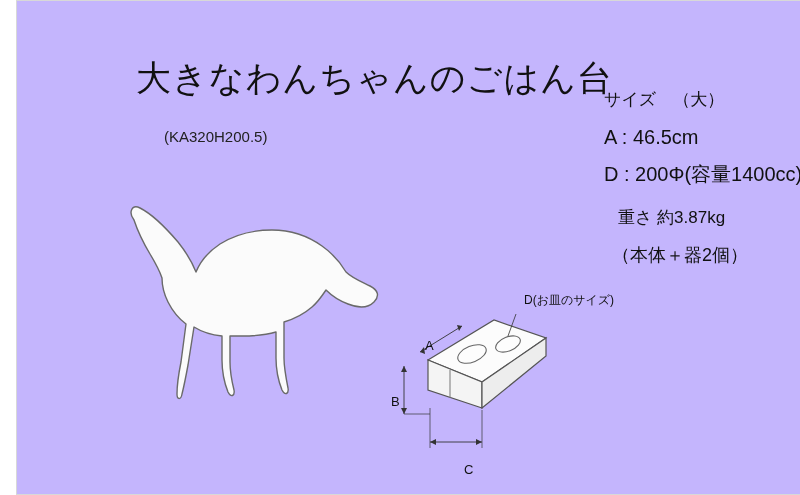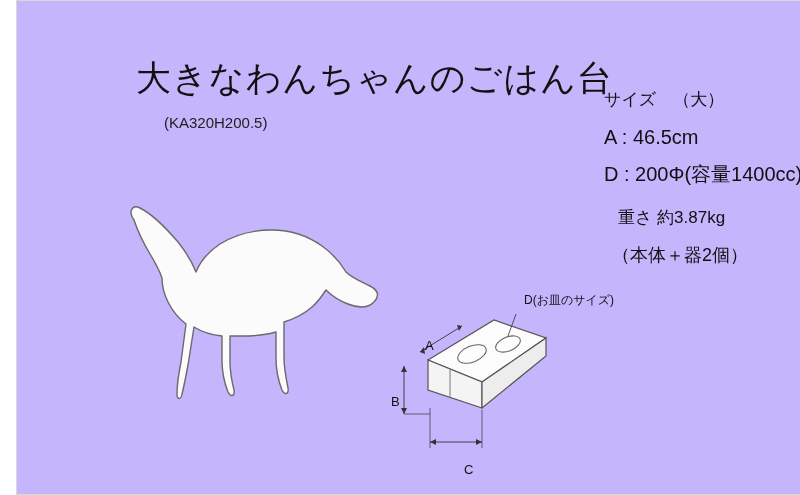--- a/index.html
+++ b/index.html
@@ -31,21 +31,21 @@
     left: 120px;
     top: 55px;
     font-size: 35px;
     letter-spacing: 1px;
     color: #111;
     white-space: nowrap;
   }
   #model-code {
     position: absolute;
     left: 148px;
-    top: 114px;
+    top: 128px;
     font-size: 15px;
     color: #222;
     white-space: nowrap;
   }
 
   
   #spec-block {
     position: absolute;
     left: 588px;
     top: 88px;

